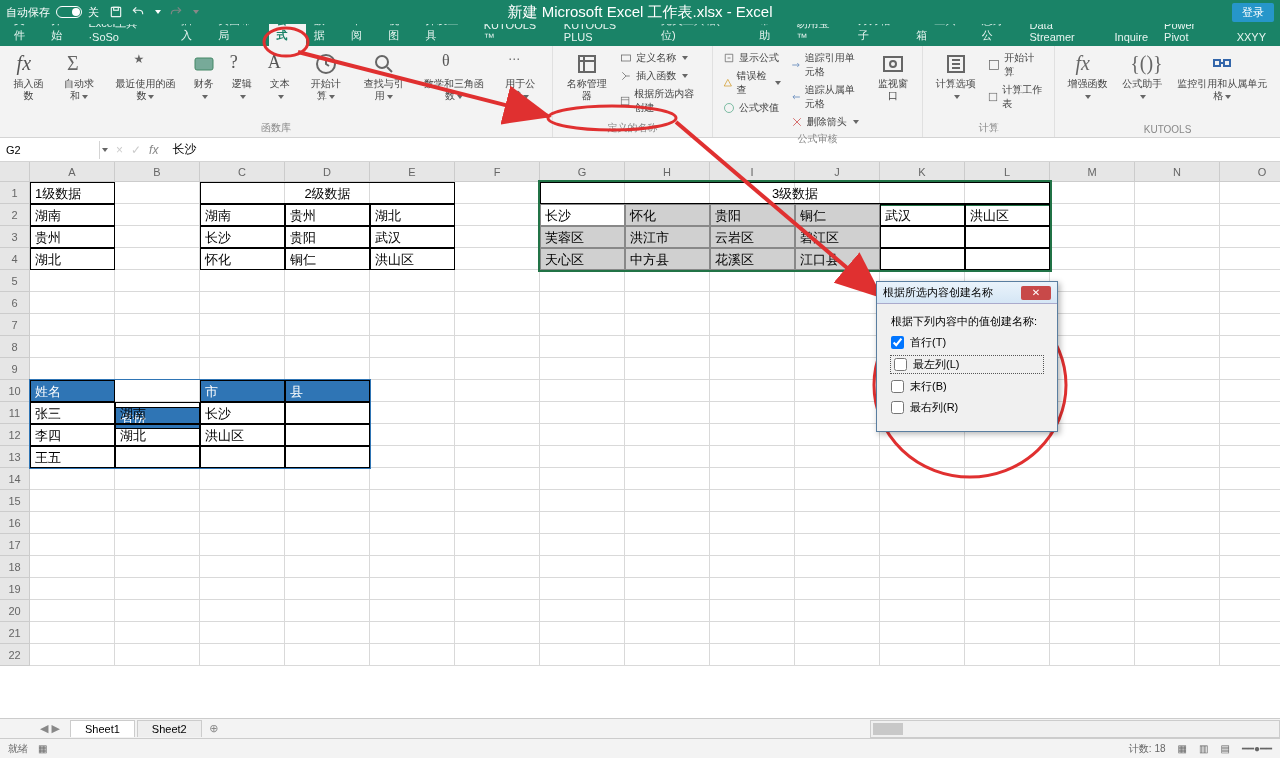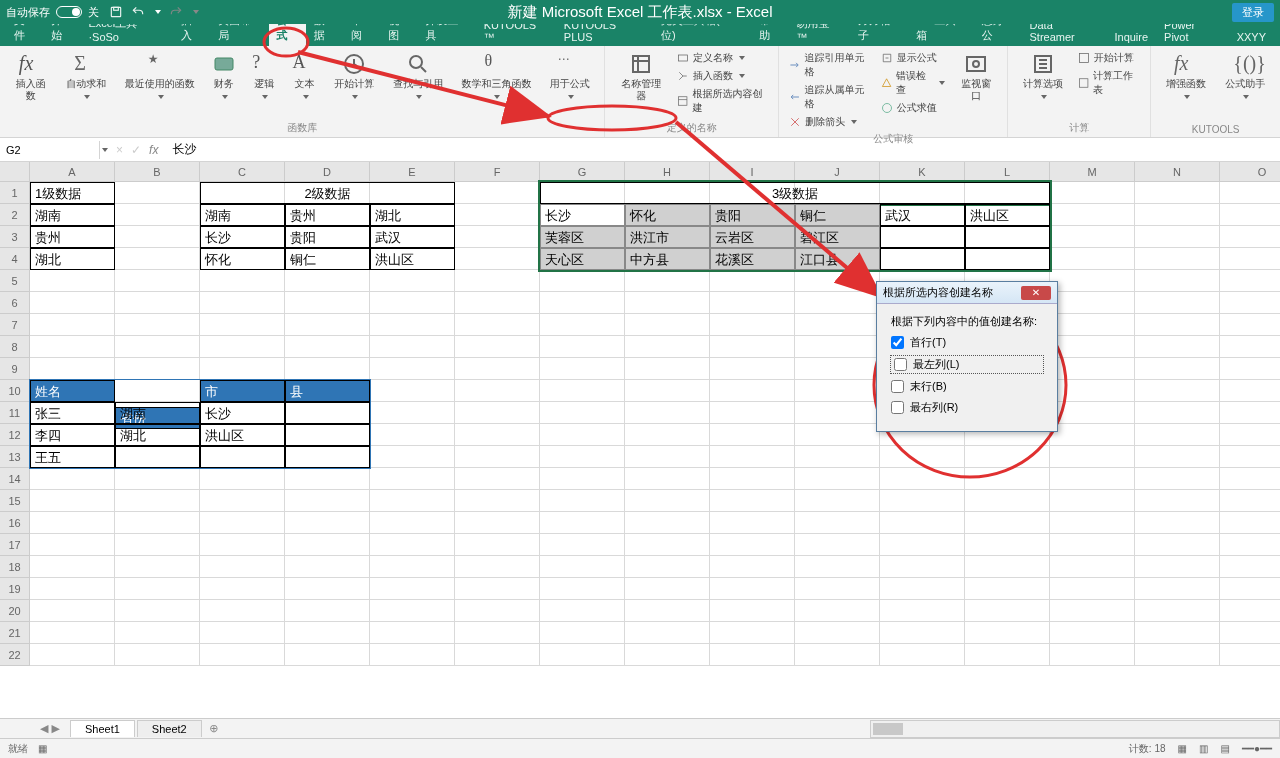--- a/index.html
+++ b/index.html
@@ -221,58 +221,58 @@
           </div>
       </div>
     </div>
     <div class="glabel">定义的名称</div>
   </div>
 
   <div class="rgroup">
     <div class="rrow">
       <div class="rstack">
         <div class="small-item">
+            <svg class="ic" viewBox="0 0 16 16" fill="none" stroke="#666">
+              <path d="M3 3h10v10H3zM6 8h4"></path>
+            </svg>
+            <span>显示公式</span>
+          </div>
+        <div class="small-item">
+            <svg class="ic" viewBox="0 0 16 16" fill="none" stroke="#c80">
+              <path d="M8 2l6 11H2z"></path>
+            </svg>
+            <span>错误检查</span>
+            <span class="tri"></span>
+          </div>
+        <div class="small-item">
+            <svg class="ic" viewBox="0 0 16 16" fill="none" stroke="#5a8">
+              <circle cx="8" cy="8" r="6"></circle>
+            </svg>
+            <span>公式求值</span>
+          </div>
+      </div>
+      <div class="rstack">
+        <div class="small-item">
             <svg class="ic" viewBox="0 0 16 16" fill="none" stroke="#36a">
               <path d="M2 8h10M10 5l3 3-3 3"></path>
             </svg>
             <span>追踪引用单元格</span>
           </div>
         <div class="small-item">
             <svg class="ic" viewBox="0 0 16 16" fill="none" stroke="#36a">
               <path d="M14 8H4M6 5L3 8l3 3"></path>
             </svg>
             <span>追踪从属单元格</span>
           </div>
         <div class="small-item">
             <svg class="ic" viewBox="0 0 16 16" fill="none" stroke="#c44">
               <path d="M3 3l10 10M13 3L3 13"></path>
             </svg>
             <span>删除箭头</span>
             <span class="tri"></span>
-          </div>
-      </div>
-      <div class="rstack">
-        <div class="small-item">
-            <svg class="ic" viewBox="0 0 16 16" fill="none" stroke="#666">
-              <path d="M3 3h10v10H3zM6 8h4"></path>
-            </svg>
-            <span>显示公式</span>
-          </div>
-        <div class="small-item">
-            <svg class="ic" viewBox="0 0 16 16" fill="none" stroke="#c80">
-              <path d="M8 2l6 11H2z"></path>
-            </svg>
-            <span>错误检查</span>
-            <span class="tri"></span>
-          </div>
-        <div class="small-item">
-            <svg class="ic" viewBox="0 0 16 16" fill="none" stroke="#5a8">
-              <circle cx="8" cy="8" r="6"></circle>
-            </svg>
-            <span>公式求值</span>
           </div>
       </div>
       <div class="rbtn">
           <svg class="ic" viewBox="0 0 24 24" fill="none" stroke="#666" stroke-width="2">
             <rect x="3" y="5" width="18" height="14"></rect>
             <circle cx="12" cy="12" r="3"></circle>
           </svg>
           <div class="lbl">监视窗口</div>
         </div>
     </div>
@@ -308,20 +308,28 @@
 
   <div class="rgroup" style="border-right:none">
     <div class="rrow">
       <div class="rbtn">
           <div class="ic" style="font:italic 20px serif">fx</div>
           <div class="lbl"><span>增强函数</span><span class="tri"></span></div>
         </div>
       <div class="rbtn">
           <div class="ic" style="font:20px serif">{()}</div>
           <div class="lbl"><span>公式助手</span><span class="tri"></span></div>
+        </div>
+      <div class="rbtn">
+          <svg class="ic" viewBox="0 0 24 24" fill="none" stroke="#36a" stroke-width="2">
+            <rect x="4" y="8" width="6" height="6"></rect>
+            <rect x="14" y="8" width="6" height="6"></rect>
+            <path d="M10 11h4"></path>
+          </svg>
+          <div class="lbl"><span>监控引用和从属单元格</span><span class="tri"></span></div>
         </div>
     </div>
     <div class="glabel">KUTOOLS</div>
   </div>
 </div>
 
 <div class="fbar">
   <div class="namebox">G2</div>
   <span class="tri"></span>
   <span style="color:#ccc;margin:0 8px">×</span>

